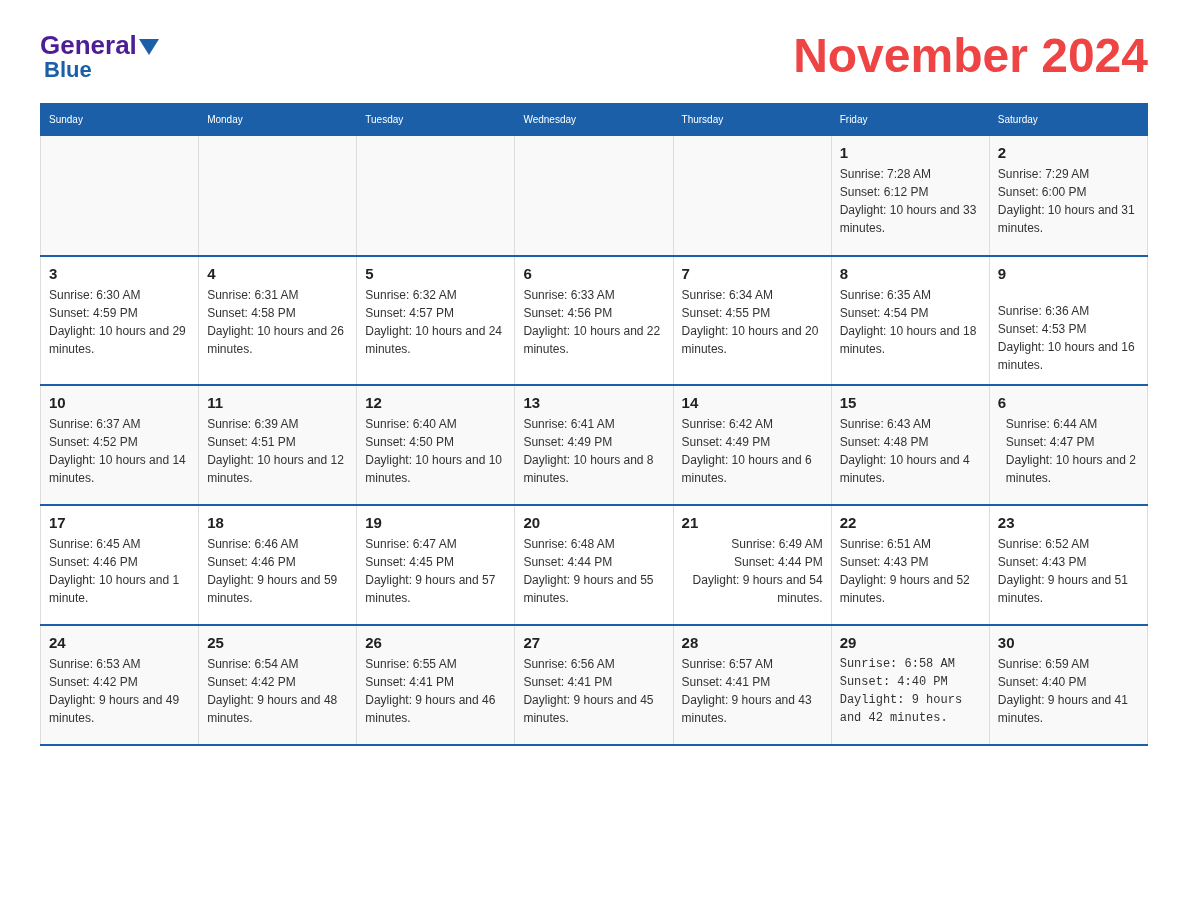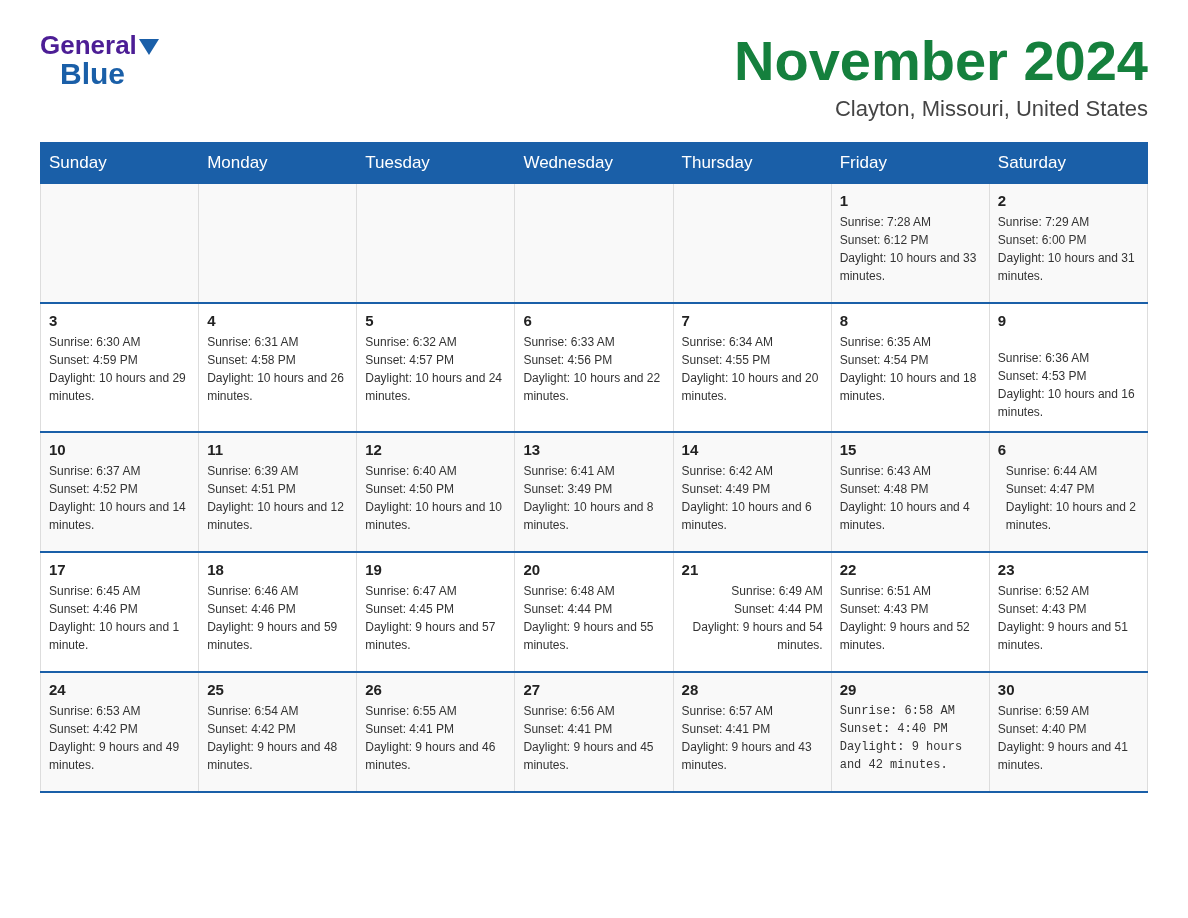--- a/index.html
+++ b/index.html
@@ -32,51 +32,51 @@
       width: 0;
       height: 0;
       border-left: 10px solid transparent;
       border-right: 10px solid transparent;
       border-top: 16px solid #1a5fa8;
       display: inline-block;
       margin-left: 2px;
       margin-bottom: -2px;
     }
     .logo-bottom {
-      font-size: 30px;
+      font-size: 22px;
       font-weight: bold;
       color: #1a5fa8;
-      margin-left: 20px;
+      margin-left: 4px;
       margin-top: -4px;
     }
     .title-block {
       text-align: right;
     }
     .calendar-title {
-      font-size: 56px;
+      font-size: 48px;
       font-weight: bold;
-      color: #15803d;
+      color: #ef4444;
       line-height: 1.1;
     }
     .calendar-subtitle {
       font-size: 22px;
       color: #444;
       margin-top: 4px;
     }
     table {
       width: 100%;
       border-collapse: collapse;
       table-layout: fixed;
     }
     thead tr {
       background-color: #1a5fa8;
     }
     thead th {
       color: #fff;
-      font-size: 17px;
+      font-size: 10px;
       font-weight: normal;
       padding: 10px 8px;
       text-align: left;
       border: 1px solid #1a5fa8;
     }
     tbody tr {
       border-bottom: 2px solid #1a5fa8;
     }
     tbody td {
       vertical-align: top;
@@ -112,21 +112,20 @@
 <div class="header">
   <div class="logo">
     <div class="logo-text">
       <span>General</span>
       <span class="logo-triangle"></span>
     </div>
     <div class="logo-bottom">Blue</div>
   </div>
   <div class="title-block">
     <div class="calendar-title">November 2024</div>
-    <div class="calendar-subtitle">Clayton, Missouri, United States</div>
   </div>
 </div>
 
 <table>
   <thead>
     <tr>
     <th>Sunday</th>
         <th>Monday</th>
         <th>Tuesday</th>
         <th>Wednesday</th>
@@ -214,21 +213,21 @@
         </td>
         <td>
           <span class="day-number">12</span>
           <div class="day-info" style="white-space: pre-line;">Sunrise: 6:40 AM
 Sunset: 4:50 PM
 Daylight: 10 hours and 10 minutes.</div>
         </td>
         <td>
           <span class="day-number">13</span>
           <div class="day-info" style="white-space: pre-line;">Sunrise: 6:41 AM
-Sunset: 3:49 PM
+Sunset: 4:49 PM
 Daylight: 10 hours and 8 minutes.</div>
         </td>
         <td>
           <span class="day-number">14</span>
           <div class="day-info" style="white-space: pre-line;">Sunrise: 6:42 AM
 Sunset: 4:49 PM
 Daylight: 10 hours and 6 minutes.</div>
         </td>
         <td>
           <span class="day-number">15</span>

